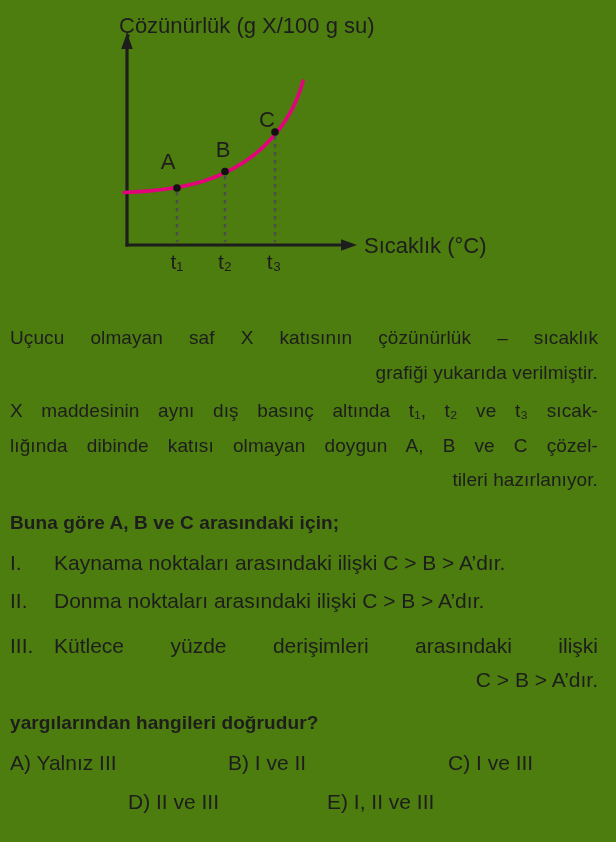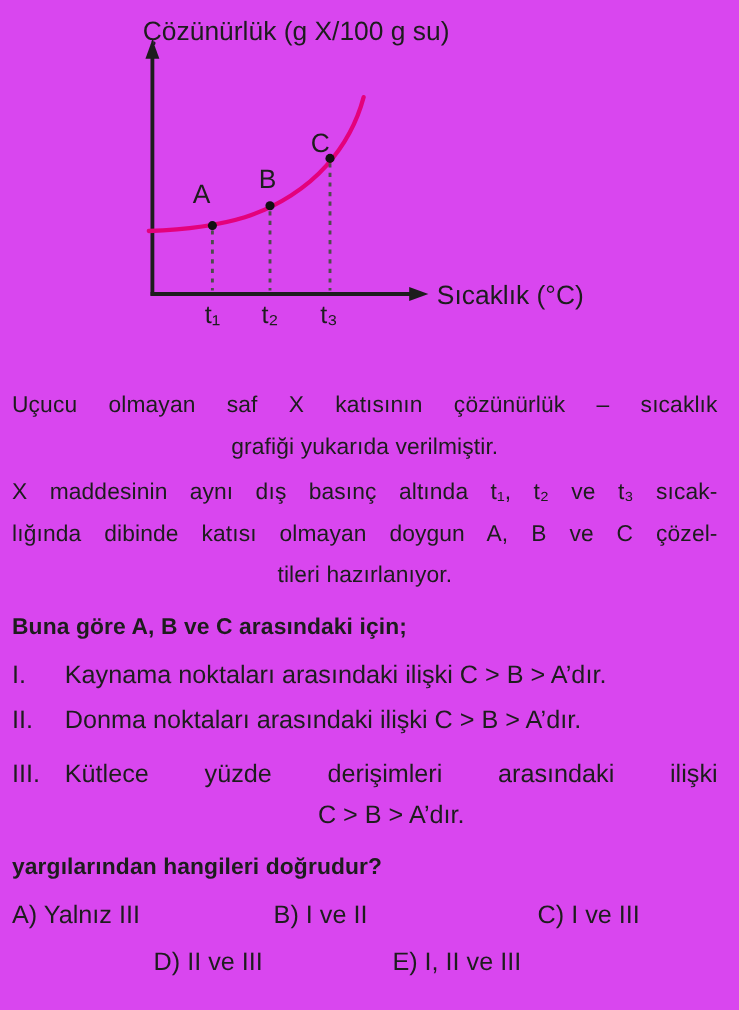--- a/index.html
+++ b/index.html
@@ -1,29 +1,29 @@
 <!DOCTYPE html>
 <html><head>
 <meta charset="utf-8">
 <style>
   html,body { margin:0; padding:0; background:#ffffff; }
   .page {
     position:relative; width:616px; height:842px;
-    background:#d946ef; overflow:hidden;
+    background:#4d7c0f; overflow:hidden;
     font-family:"Liberation Sans", sans-serif;
     color:#1d1d1d;
   }
   .figure-svg { position:absolute; left:0; top:0; }
   .svg-label { font-family:"Liberation Sans", sans-serif; fill:#1d1d1d; }
   .txt {
     position:absolute; left:10px; width:588px;
     font-size:19px; line-height:34.5px; color:#1d1d1d;
     letter-spacing:0.1px;
   }
-  .line { text-align:center; }
+  .line { text-align:right; }
   .just { text-align:justify; text-align-last:justify; }
   .bold { font-weight:bold; }
   .item { position:absolute; left:10px; width:588px; font-size:21px; line-height:34px; }
   .item .marker { position:absolute; left:0; top:0; }
   .item .itext { margin-left:44px; }
   .optrow { position:absolute; left:0; width:492px; height:30px; font-size:21px; }
   .opt { position:absolute; top:0; white-space:nowrap; }
 </style>
 </head>
 <body>

